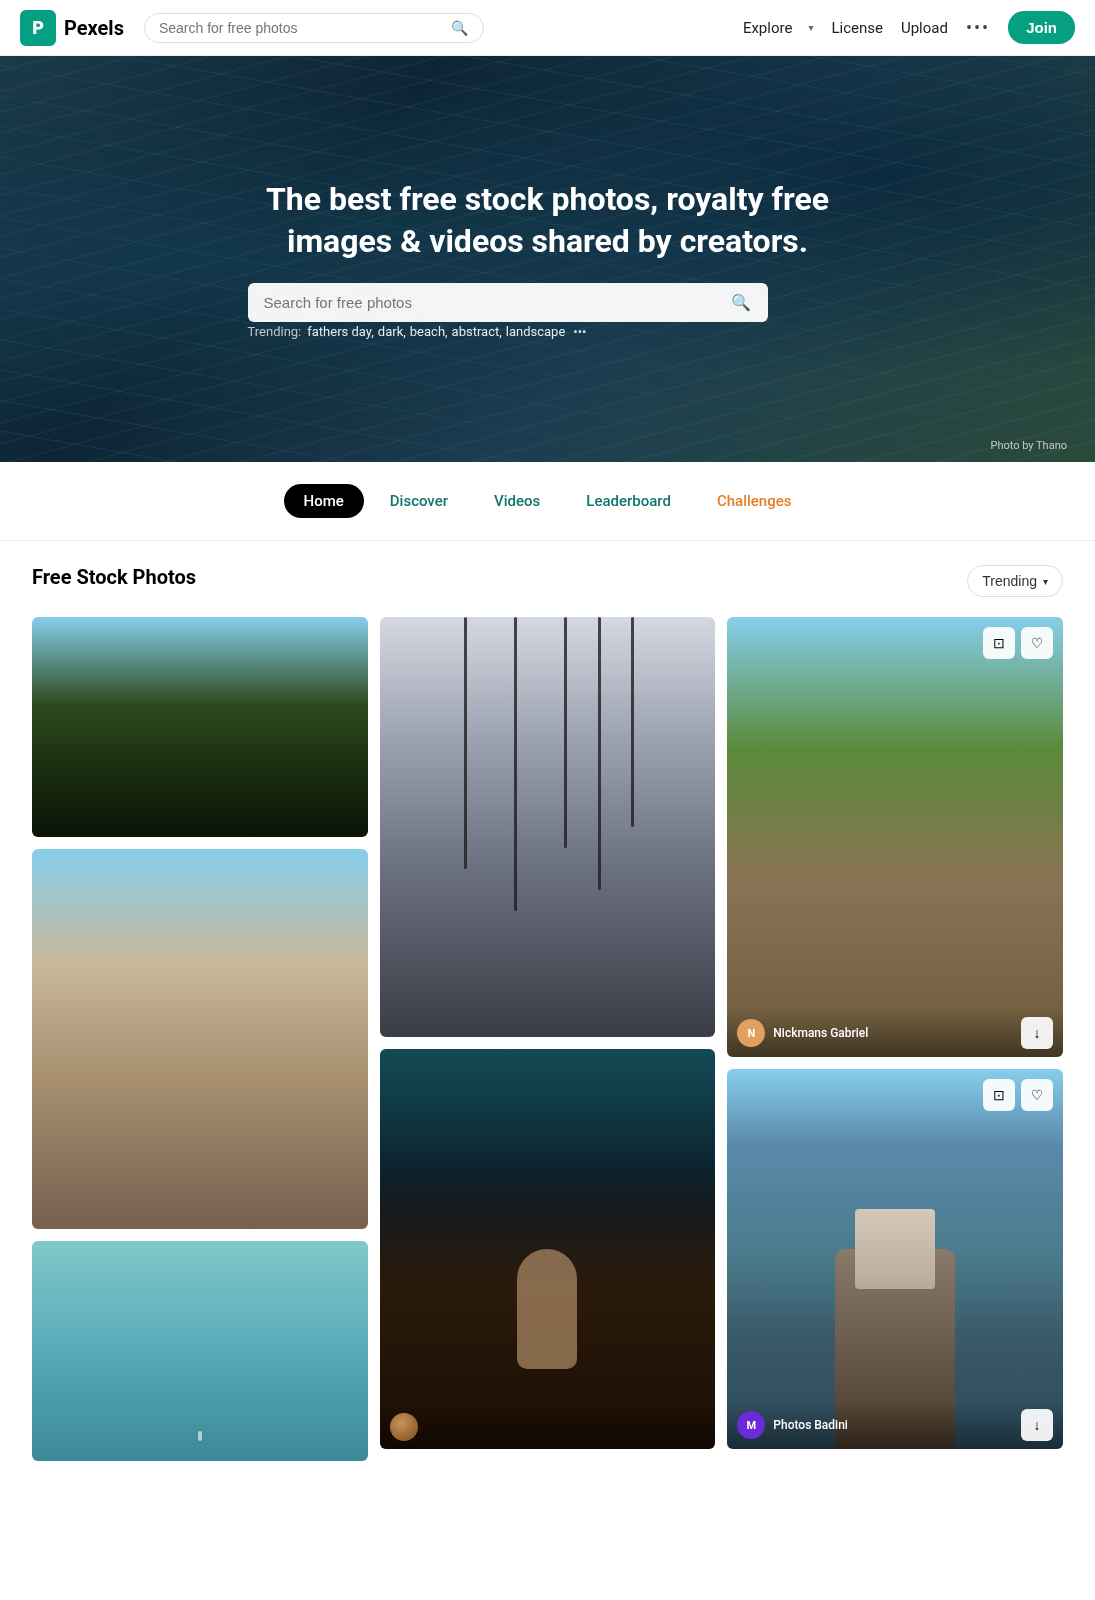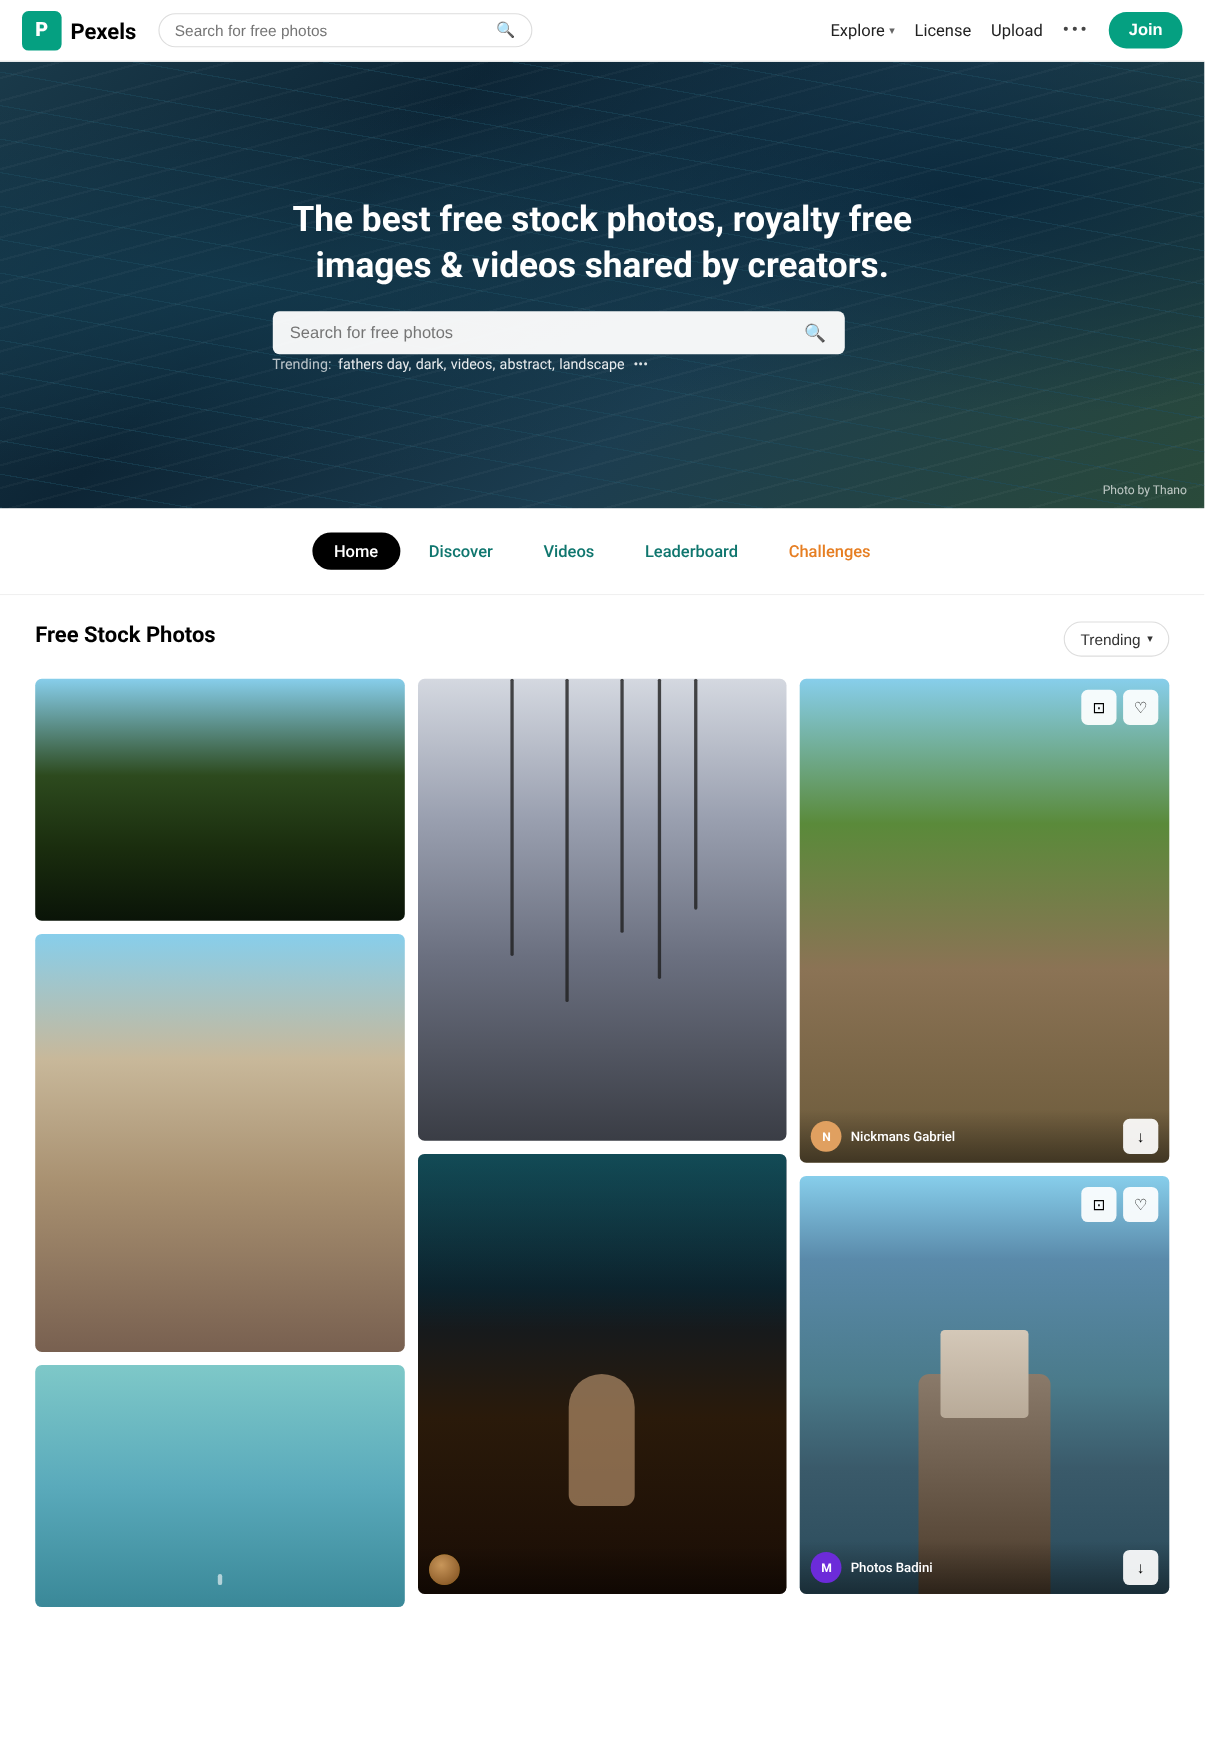--- a/index.html
+++ b/index.html
@@ -19,21 +19,21 @@
     .navbar-search {
       flex: 1; max-width: 340px; margin: 0 20px;
       display: flex; align-items: center; border: 1px solid #ddd; border-radius: 20px;
       padding: 6px 14px; gap: 8px;
     }
     .navbar-search input {
       border: none; outline: none; font-size: 14px; color: #555; background: transparent; flex: 1;
     }
     .navbar-search-icon { color: #999; font-size: 14px; }
     .navbar-right { display: flex; align-items: center; gap: 18px; margin-left: auto; }
-    .nav-link { font-size: 15px; color: #222; text-decoration: none; display: flex; align-items: center; gap: 4px; cursor: pointer; }
+    .nav-link { font-size: 15px; color: #222; text-decoration: none; display: flex; align-items: center; gap: 16px; cursor: pointer; }
     .nav-link .chevron { font-size: 10px; color: #666; }
     .nav-dots { font-size: 18px; color: #444; cursor: pointer; letter-spacing: 2px; }
     .join-btn {
       background: #05a081; color: #fff; border: none; border-radius: 16px;
       padding: 8px 18px; font-size: 15px; font-weight: 600; cursor: pointer;
     }
 
     
     .hero {
       position: relative; width: 100%; height: 406px;
@@ -68,21 +68,21 @@
     }
     .hero-search input {
       border: none; outline: none; font-size: 15px; color: #555; flex: 1; background: transparent;
     }
     .hero-search-icon { color: #999; font-size: 16px; }
     .hero-trending { margin-top: 2px; color: rgba(255,255,255,0.85); font-size: 13px; display: flex; align-items: center; gap: 6px; }
     .trending-label { color: rgba(255,255,255,0.7); }
     .trending-links { display: flex; gap: 4px; }
     .trending-link { color: rgba(255,255,255,0.9); text-decoration: none; font-size: 13px; }
     .hero-photo-credit {
-      position: absolute; bottom: 10px; right: 16px; color: rgba(255,255,255,0.7);
+      position: absolute; bottom: 10px; right: 28px; color: rgba(255,255,255,0.7);
       font-size: 11px; z-index: 2; margin-top: 29px;
     }
 
     
     .sub-nav {
       display: flex; align-items: center; justify-content: center; gap: 6px;
       padding: 22px 0; border-bottom: 1px solid #f0f0f0;
     }
     .sub-nav-item {
       padding: 8px 20px; border-radius: 30px; font-size: 15px; cursor: pointer; text-decoration: none;
@@ -188,21 +188,21 @@
     <h1 class="hero-title">The best free stock photos, royalty free images &amp; videos shared by creators.</h1>
     <div class="hero-search">
       <input type="text" placeholder="Search for free photos" style="">
       <span class="hero-search-icon">🔍</span>
     </div>
     <div class="hero-trending">
       <span class="trending-label">Trending:</span>
       <span class="trending-links">
         <a class="trending-link" href="#">fathers day,</a>
         <a class="trending-link" href="#">dark,</a>
-        <a class="trending-link" href="#">videos,</a>
+        <a class="trending-link" href="#">beach,</a>
         <a class="trending-link" href="#">abstract,</a>
         <a class="trending-link" href="#">landscape</a>
         <span style="cursor:pointer; margin-left:4px;">•••</span>
       </span>
     </div>
   </div>
   <div class="hero-photo-credit">
     <span>Photo by Thano</span>
   </div>
 </section>

